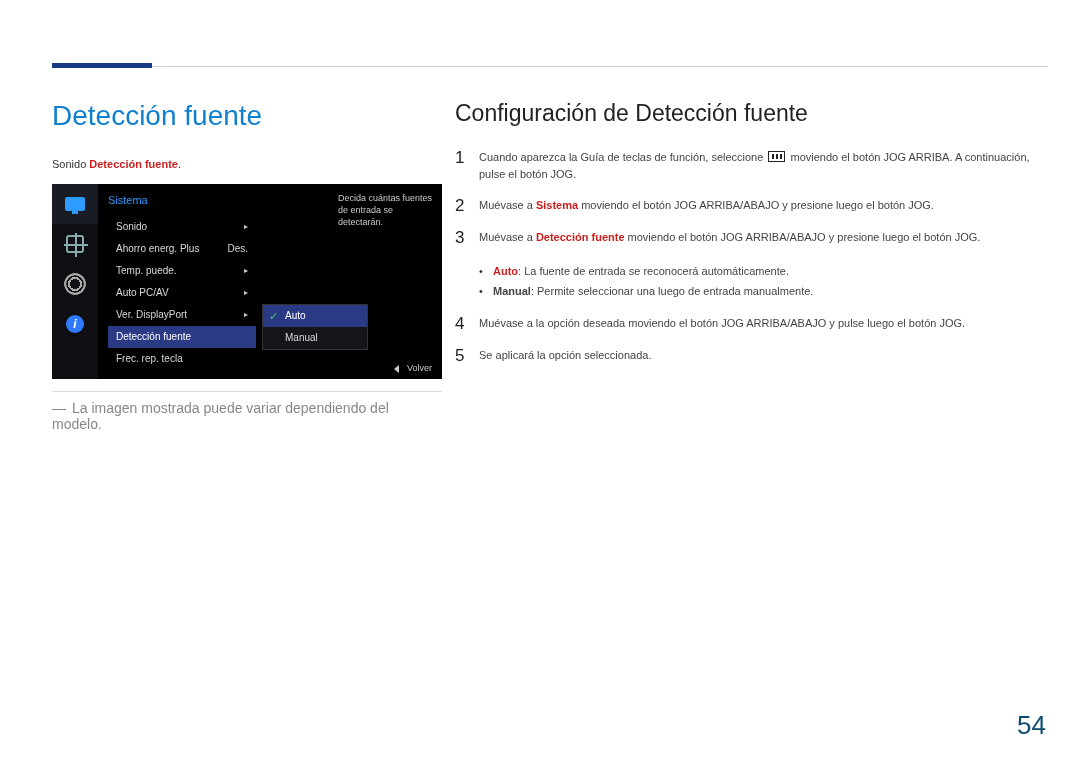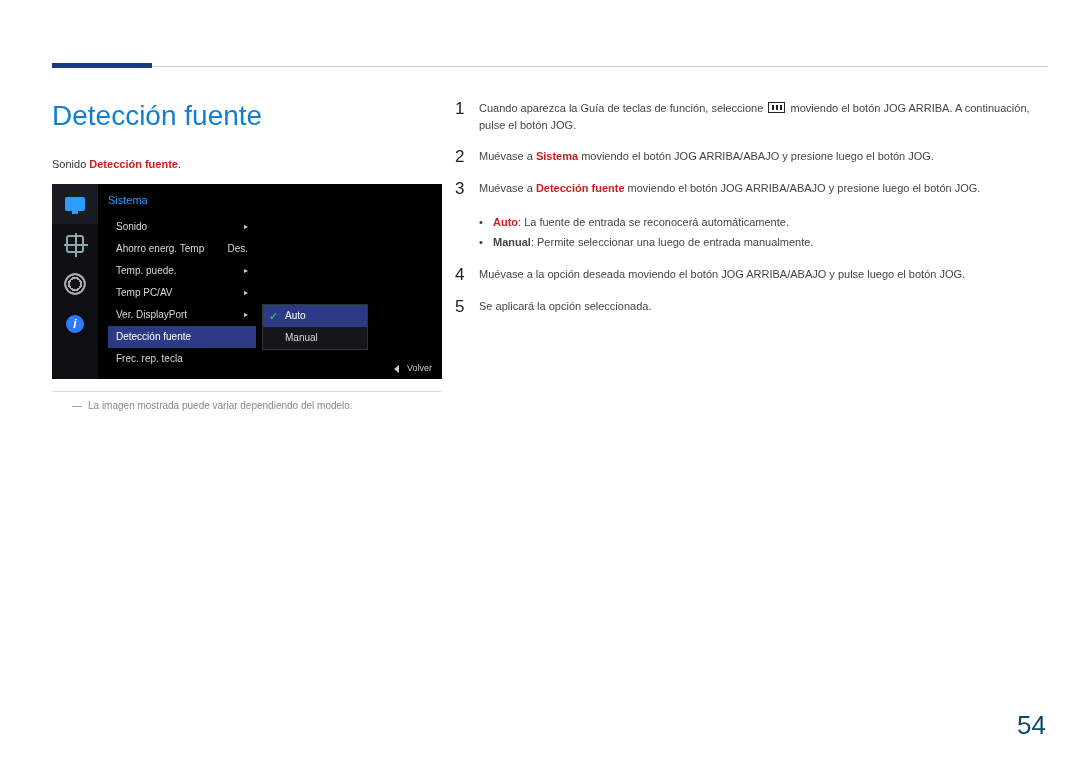--- a/index.html
+++ b/index.html
@@ -205,23 +205,22 @@
     border-right:5px solid #ccc;
     margin-right:8px;
     vertical-align: middle;
   }
   .foot-divider {
     border: none;
     border-top: 1px solid #ddd;
     margin: 12px 0 8px 0;
   }
   .footnote {
-    font-size: 10px;
+    font-size: 14px;
     color: #888;
-    margin-left: 20px;
   }
   .footnote .dash { margin-right: 6px; }
   .step {
     display: flex;
     align-items: flex-start;
     margin-bottom: 14px;
   }
   .step-num {
     width: 24px;
     flex: none;
@@ -306,61 +305,63 @@
         </div>
     </div>
     <div class="osd-header">Sistema</div>
 
     <div class="osd-menu">
       <div class="osd-row">
         <span>Sonido</span>
         <span class="arrow-right">▸</span>
       </div>
       <div class="osd-row">
-        <span>Ahorro energ. Temp</span>
+        <span>Ahorro energ. Plus</span>
         <span>Des.</span>
       </div>
       <div class="osd-row">
         <span>Temp. puede.</span>
         <span class="arrow-right">▸</span>
       </div>
       <div class="osd-row">
-        <span>Temp PC/AV</span>
+        <span>Auto PC/AV</span>
         <span class="arrow-right">▸</span>
       </div>
       <div class="osd-row">
         <span>Ver. DisplayPort</span>
         <span class="arrow-right">▸</span>
       </div>
       <div class="osd-row selected">
         <span>Detección fuente</span>
       </div>
       <div class="osd-row">
         <span>Frec. rep. tecla</span>
       </div>
     </div>
 
     <div class="osd-submenu">
       <div class="osd-sub-row on">Auto</div>
       <div class="osd-sub-row">Manual</div>
     </div>
 
+    <div class="osd-tooltip">Decida cuántas fuentes de entrada se detectarán.</div>
 
     <div class="osd-footer">
       <span class="tri"></span><span>Volver</span>
     </div>
   </div>
 
   <hr class="foot-divider">
   <p class="footnote">
     <span class="dash">―</span><span>La imagen mostrada puede variar dependiendo del modelo.</span>
   </p>
 </div>
 
 <div class="column-right">
+  <h2 class="h-black">Configuración de Detección fuente</h2>
 
   <div class="step">
     <div class="step-num">1</div>
     <div class="step-body">
       <span>Cuando aparezca la Guía de teclas de función, seleccione </span><span class="inline-icon"></span><span> moviendo el botón JOG ARRIBA. A continuación, pulse el botón JOG.</span>
     </div>
   </div>
 
   <div class="step">
     <div class="step-num">2</div>

